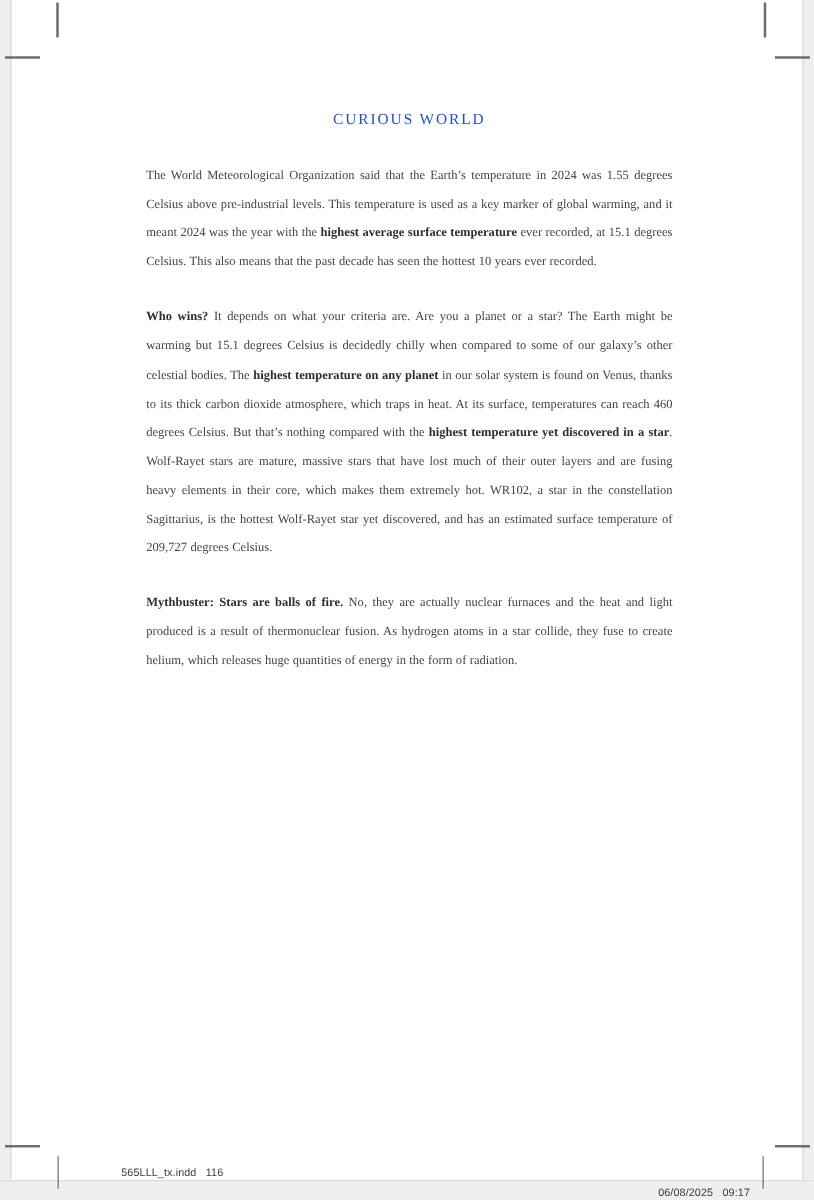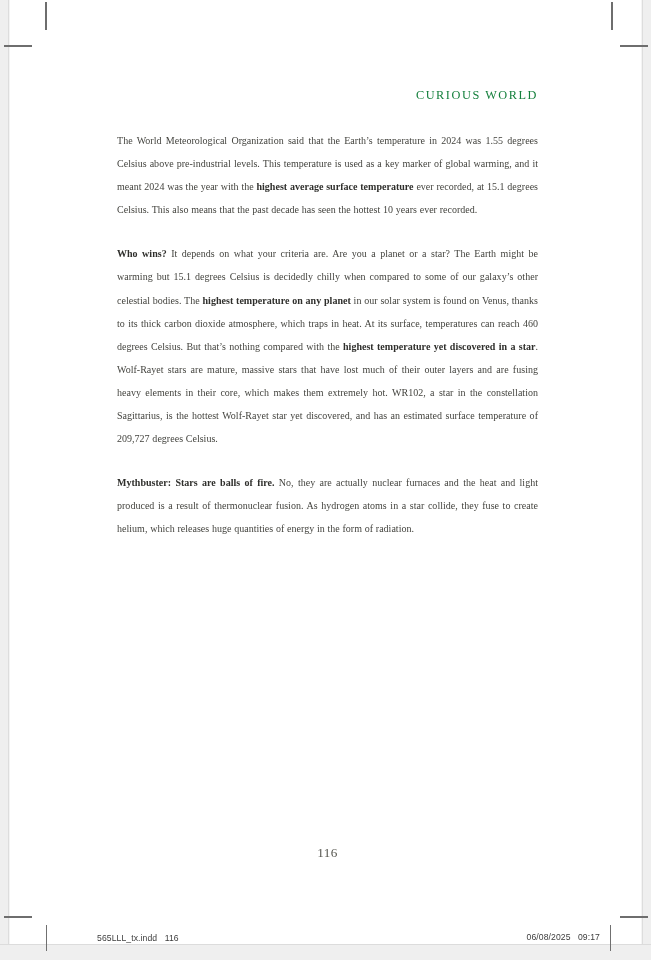--- a/index.html
+++ b/index.html
@@ -66,24 +66,24 @@
 
   
   #text-block {
     position: absolute;
     left: 117px;
     top: 88px;
     width: 421px;
   }
 
   #running-head {
-    text-align: right;
+    text-align: center;
     font-size: 12.3px;
     letter-spacing: 1.55px;
-    color: #15803d;
+    color: #1d4ed8;
     font-variant: small-caps;
     text-transform: uppercase;
     margin: 0 0 26px 0;
     font-weight: 400;
   }
 
   .para {
     margin: 0 0 21px 0;
     font-size: 10px;
     line-height: 23.1px;
@@ -132,21 +132,21 @@
     font-family: "Liberation Sans", "DejaVu Sans", sans-serif;
     font-size: 8.6px;
     color: #3c3c3c;
     letter-spacing: 0.1px;
     white-space: pre;
     padding-left: 38px;
   }
   #slug-right {
     position: absolute;
     right: 10px;
-    top: 7px;
+    top: 24px;
     font-family: "Liberation Sans", "DejaVu Sans", sans-serif;
     font-size: 8.6px;
     color: #3c3c3c;
     letter-spacing: 0.1px;
     white-space: pre;
   }
 
   
   #sheet-bottom-edge {
     position: absolute;
@@ -174,20 +174,19 @@
 
   <div id="text-block">
     <div id="running-head">Curious World</div>
     <div id="paragraphs">
         <p class="para"><span>The World Meteorological Organization said that the Earth’s temperature in 2024 was 1.55 degrees Celsius above pre-industrial levels. This temperature is used as a key marker of global warming, and it meant 2024 was the year with the </span><b>highest average surface temperature</b><span> ever recorded, at 15.1 degrees Celsius. This also means that the past decade has seen the hottest 10 years ever recorded.</span></p>
         <p class="para"><b>Who wins?</b><span> It depends on what your criteria are. Are you a planet or a star? The Earth might be warming but 15.1 degrees Celsius is decidedly chilly when compared to some of our galaxy’s other celestial bodies. The </span><b>highest temperature on any planet</b><span> in our solar system is found on Venus, thanks to its thick carbon dioxide atmosphere, which traps in heat. At its surface, temperatures can reach 460 degrees Celsius. But that’s nothing compared with the </span><b>highest temperature yet discovered in a star</b><span>. Wolf-Rayet stars are mature, massive stars that have lost much of their outer layers and are fusing heavy elements in their core, which makes them extremely hot. WR102, a star in the constellation Sagittarius, is the hottest Wolf-Rayet star yet discovered, and has an estimated surface temperature of 209,727 degrees Celsius.</span></p>
         <p class="para"><b>Mythbuster: Stars are balls of fire.</b><span> No, they are actually nuclear furnaces and the heat and light produced is a result of thermonuclear fusion. As hydrogen atoms in a star collide, they fuse to create helium, which releases huge quantities of energy in the form of radiation.</span></p>
       </div>
   </div>
 
-  <div id="folio">116</div>
 
   <div id="slug-bar">
     <div id="slug-left">565LLL_tx.indd   116</div>
     <div id="slug-right">06/08/2025   09:17</div>
   </div>
 
 </div>
 
 </body></html>

